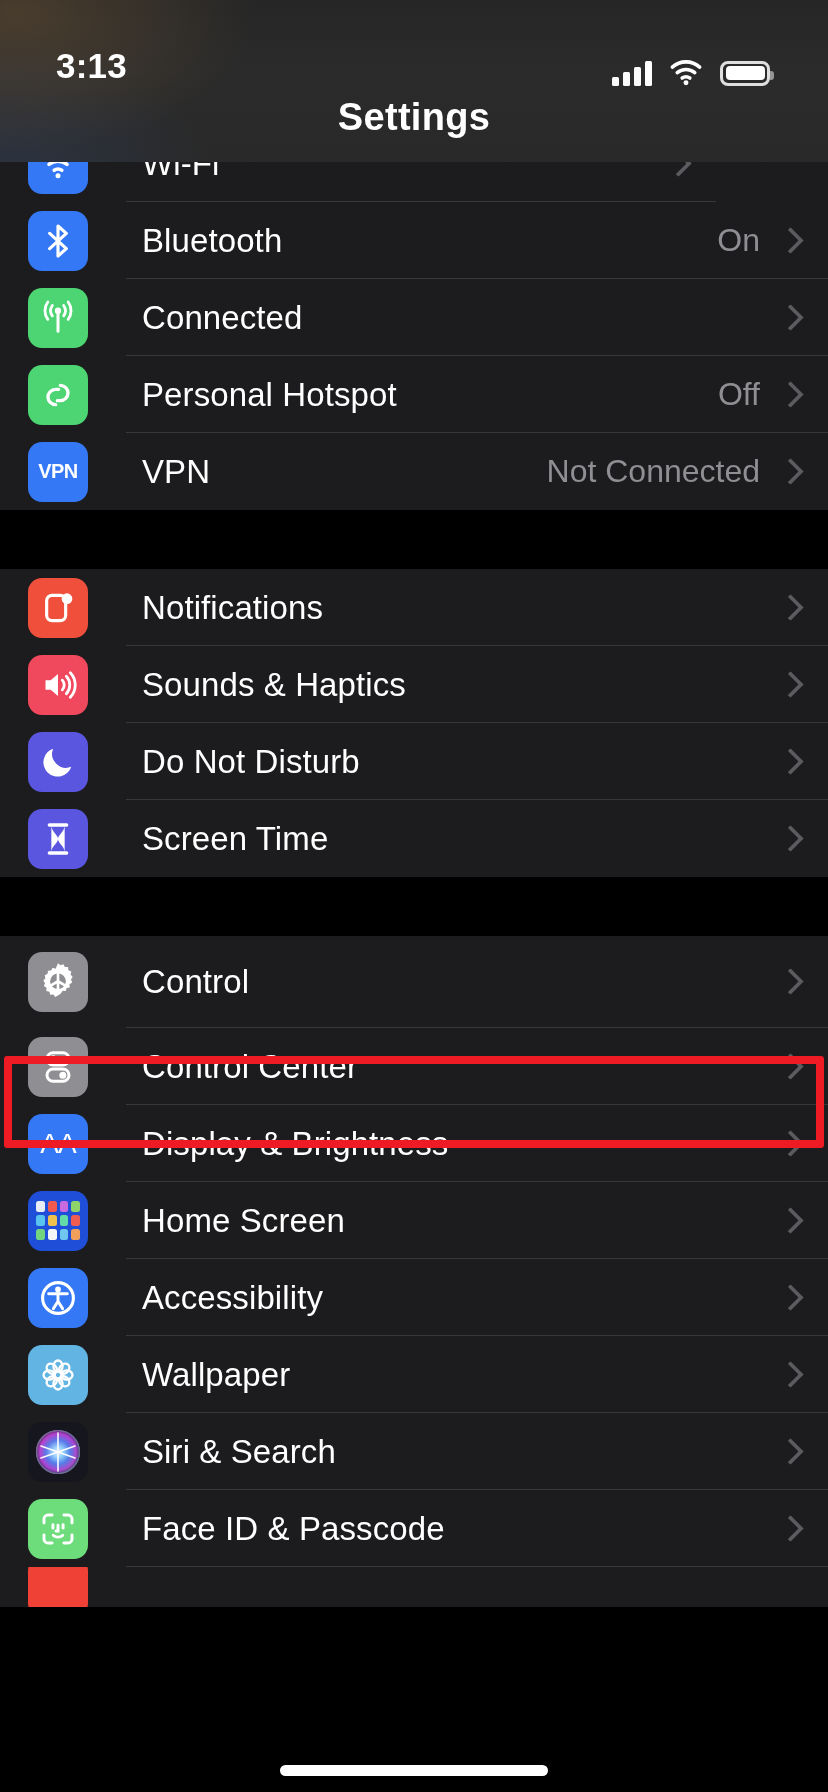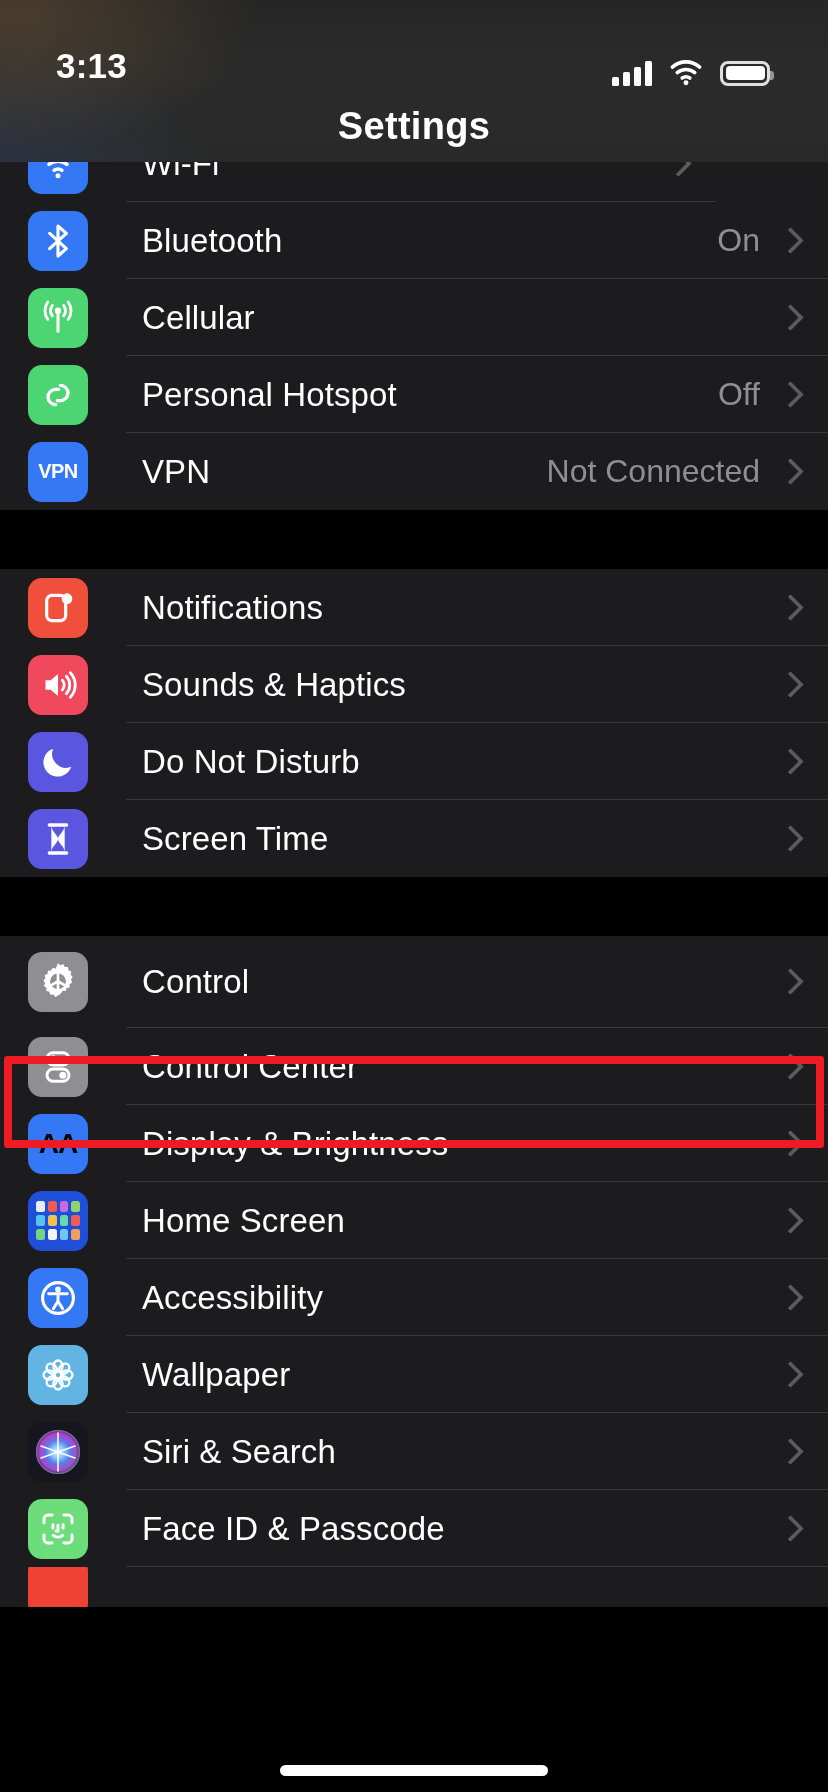--- a/index.html
+++ b/index.html
@@ -45,21 +45,21 @@
   }
   .batt::after {
     content:""; position:absolute; right:-7px; top:7.5px;
     width:4px; height:9px; background:rgba(255,255,255,0.5);
     border-radius:0 3px 3px 0;
   }
   .batt .fill { width:100%; height:100%; background:#fff; border-radius:4px; }
 
   .nav-title {
     position:absolute; left:0; top:96px; width:828px; text-align:center;
-    color:#fff; font-size:38px; font-weight:bold; letter-spacing:0.3px;margin-top:9px;
+    color:#fff; font-size:38px; font-weight:bold; letter-spacing:0.3px;
   }
 
   
   .content { position:absolute; top:0; left:0; width:828px; height:1792px; }
 
   .group { background:#1c1c1e; }
   .gap { background:#000; }
 
   .row {
     position:relative; display:flex; align-items:center;
@@ -111,21 +111,21 @@
     position:absolute; left:50%; transform:translateX(-50%); bottom:16px;
     width:268px; height:11px; background:#fff; border-radius:6px; z-index:40;
   }
 
   
   .gridicon { width:60px; height:60px; display:grid;
     grid-template-columns:repeat(4,1fr); grid-template-rows:repeat(3,1fr);
     gap:3px; padding:10px 8px; }
   .gridicon span { border-radius:2.5px; }
   .vpn-text { color:#fff; font-size:20px; font-weight:bold; letter-spacing:-0.5px; }
-  .aa-text { color:#000000; font-size:28px; font-weight:700; letter-spacing:-1px; }
+  .aa-text { color:#ffffff; font-size:28px; font-weight:400; letter-spacing:-1px; }
 </style>
 </head>
 <body>
 
 <div class="phone">
 
   <div class="content">
 
     <div style="height:162px;background:#1c1c1e;"></div>
 
@@ -170,21 +170,21 @@
         <div class="ic" style="background:#4cd572;">
           <svg width="40" height="40" viewBox="0 0 24 24" fill="none">
             <circle cx="12" cy="7.6" r="1.9" fill="#fff"></circle>
             <path d="M12 9.5V20" stroke="#fff" stroke-width="1.8" stroke-linecap="round"></path>
             <path d="M8.6 4.5a5.4 5.4 0 0 0 0 6.2" stroke="#fff" stroke-width="1.7" stroke-linecap="round"></path>
             <path d="M15.4 4.5a5.4 5.4 0 0 1 0 6.2" stroke="#fff" stroke-width="1.7" stroke-linecap="round"></path>
             <path d="M5.9 2.4a8.7 8.7 0 0 0 0 10.4" stroke="#fff" stroke-width="1.7" stroke-linecap="round"></path>
             <path d="M18.1 2.4a8.7 8.7 0 0 1 0 10.4" stroke="#fff" stroke-width="1.7" stroke-linecap="round"></path>
           </svg>
         </div>
-        <div class="label">Cellular</div>
+        <div class="label">Connected</div>
         <div class="rightwrap">
           <span class="value"></span>
           <span class="chev"></span>
         </div>
         <div class="sep"></div>
       </div>
 
       <div class="row">
         <div class="ic" style="background:#4cd572;">
           <svg width="40" height="40" viewBox="0 0 24 24" fill="none">

